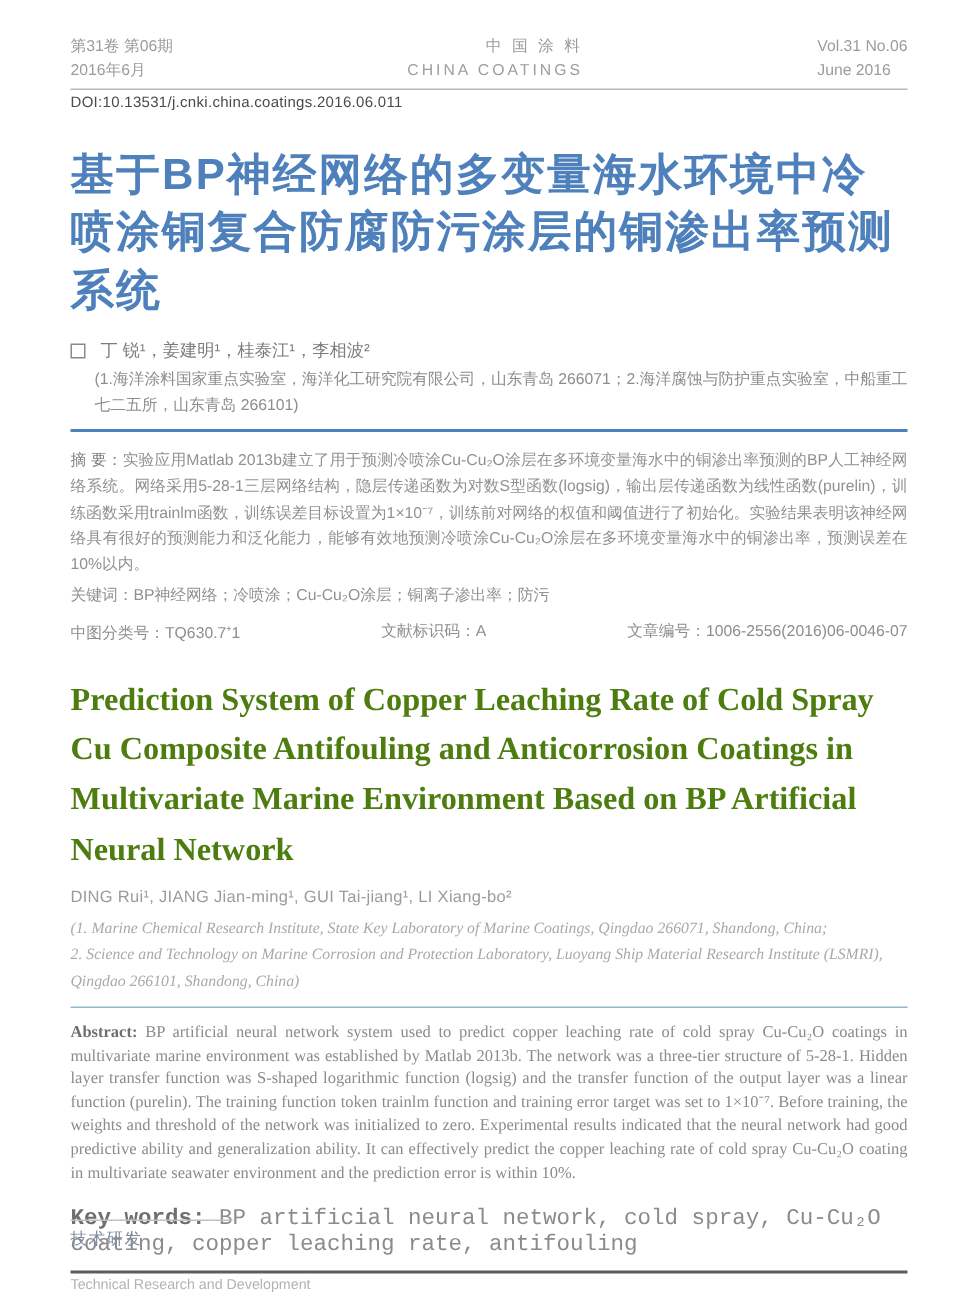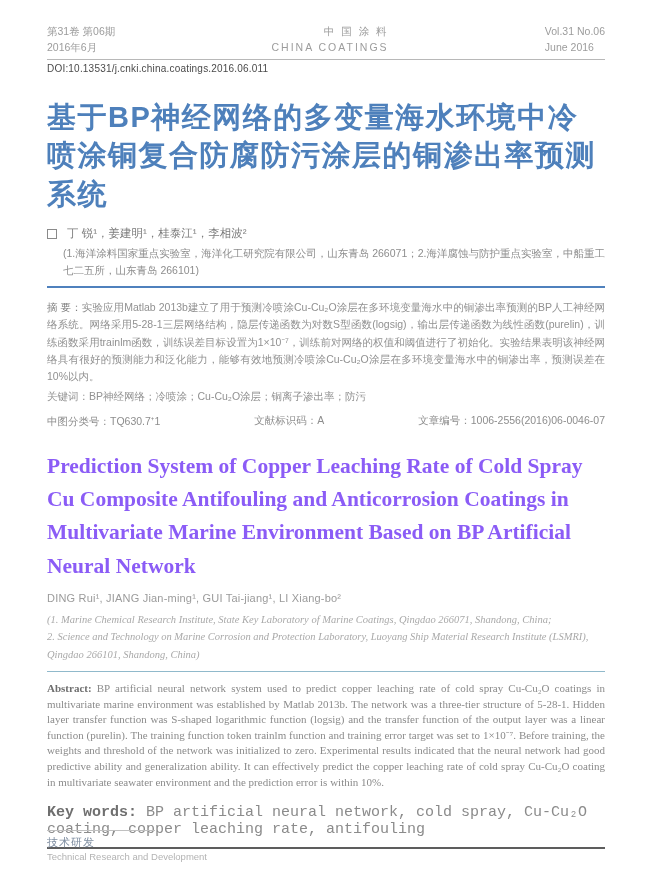--- a/index.html
+++ b/index.html
@@ -31,41 +31,41 @@
 
   .blue-rule { margin-top: 7px; height: 2.5px; background: #4f81bd; }
 
   
   .abstract-cn { margin-top: 11px; font-size: 10.5px; color: #919191; line-height: 1.63; text-align: justify; }
   .abstract-cn .lbl { color: #7e7e7e; }
   .keywords-cn { margin-top: 5px; font-size: 10.5px; color: #919191; }
   .class-row { margin-top: 10px; display: flex; justify-content: space-between; font-size: 10.5px; color: #8d8d8d; }
 
   
-  .title-en { margin-top: 21px; font-family: "Liberation Serif", serif; font-weight: bold; font-size: 21.5px; color: #8b5cf6; line-height: 1.55; }
+  .title-en { margin-top: 21px; font-family: "Liberation Serif", serif; font-weight: bold; font-size: 21.5px; color: #4d7c0f; line-height: 1.55; }
   .authors-en { margin-top: 9px; font-size: 11px; color: #9b9b9b; letter-spacing: 0.2px; }
   .affiliation-en { margin-top: 7px; font-family: "Liberation Serif", serif; font-style: italic; font-size: 10.5px; color: #a9a9a9; line-height: 1.65; }
   .teal-rule { margin-top: 8px; height: 1px; background: #90b9cb; }
   .abstract-en { margin-top: 9px; font-family: "Liberation Serif", serif; font-size: 11px; color: #8b8b8b; line-height: 1.42; text-align: justify; }
   .abstract-en .lbl, .keywords-en .lbl { font-weight: bold; color: #6f6f6f; }
   .keywords-en { margin-top: 14px; font-family: Liberation Mono, monospace; font-size: 15px; color: #8b8b8b; }
   .dark-rule { margin-top: 9px; height: 1.5px; background: #5d5d5d; }
 
   
   .intro { margin-top: 44px; display: flex; gap: 26px; }
   .intro-col { flex: 1; }
   .section-heading { font-size: 15px; font-weight: bold; color: #cf5146; letter-spacing: 8px; }
   .intro-par { margin-top: 9px; font-size: 12px; color: #4f4f4f; line-height: 1.7; text-align: justify; }
 
   
   .footer { position: absolute; left: 47px; bottom: 14px; width: 558px; }
   .page-number { font-size: 11px; color: #8a8a8a; }
   .footer-rule { width: 108px; border-bottom: 1px solid #c0c0c0; margin-top: 1px; }
   .column-cn { margin-top: 4px; font-size: 11px; color: #7e8da0; letter-spacing: 1px; }
-  .column-en { margin-top: 1px; font-size: 9.5px; color: #b3b3b3; }
+  .column-en { margin-top: 18px; font-size: 9.5px; color: #b3b3b3; }
 </style>
 </head>
 <body>
 
 <div class="page">
 
   <div class="journal-header">
     <div class="jh-col jh-left">
       <div>第31卷 第06期</div>
       <div>2016年6月</div>

